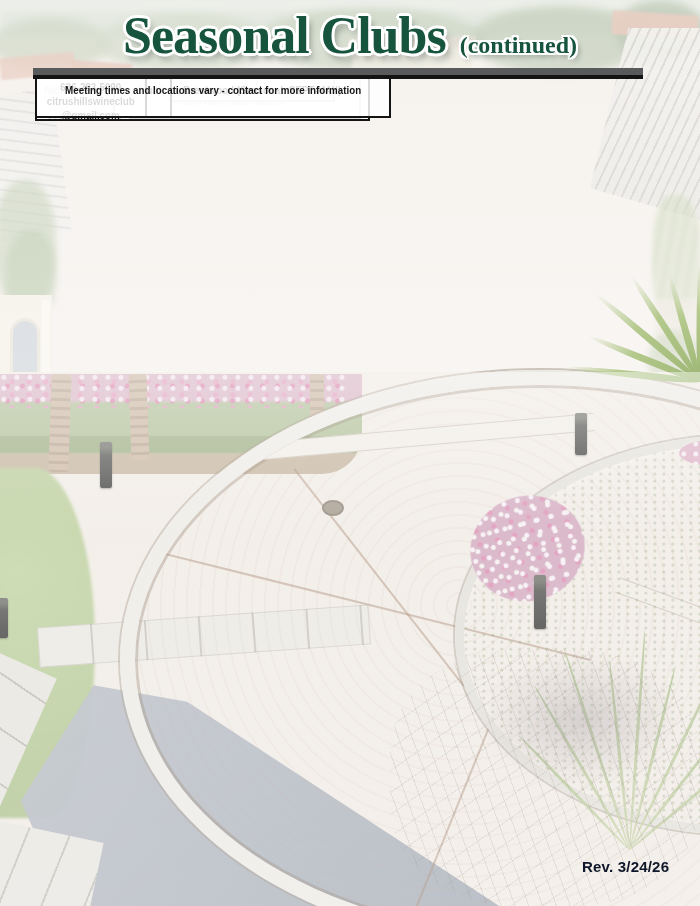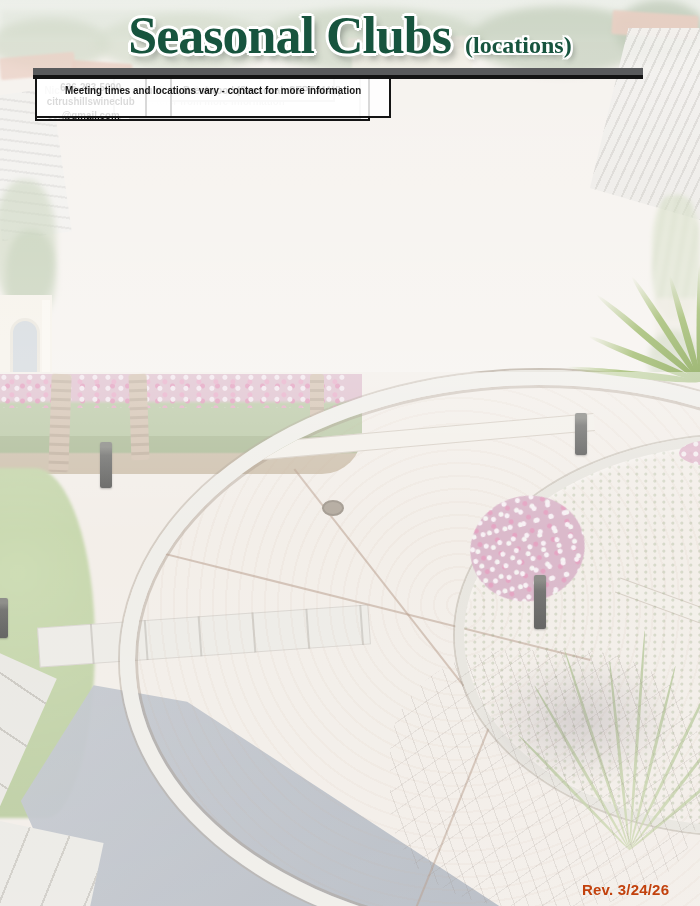--- a/index.html
+++ b/index.html
@@ -167,21 +167,21 @@
   tbody tr:nth-child(4) td{height:25px;}
   tbody tr:nth-child(5) td{height:25px;}
   tbody tr:nth-child(6) td{height:25px;}
   tbody tr:nth-child(7) td{height:44px;}
   tbody tr:nth-child(8) td{height:41px;}
   .cnd{display:inline-block;white-space:pre;transform:scaleX(.85);line-height:1.22;
      font-weight:bold;font-size:11.5px;color:#151515;position:static;}
   th .cnd{font-size:15px;transform:scaleX(.82);color:#101010;}
 
   .rev{left:582px;top:858px;width:100px;z-index:12;position:absolute;
-     font-size:15px;font-weight:bold;color:#c2410c;letter-spacing:.2px;margin-top:23px;}
+     font-size:15px;font-weight:bold;color:#0f172a;letter-spacing:.2px;}
 </style>
 </head>
 <body>
 
 <div class="page">
 
   <div class="photo">
     <div class="sky"></div>
     <div class="hills"></div>
     <div class="tblob tb1"></div>
@@ -259,21 +259,21 @@
       <div class="gblade"></div>
     </div>
 
     <div class="shadowBlob"></div>
     <div class="branches"></div>
     <div class="veilBottom"></div>
   </div>
 
   <div class="titleRow">
     <span class="tMain">Seasonal Clubs</span>
-    <span class="tSub">(locations)</span>
+    <span class="tSub">(continued)</span>
   </div>
 
   <div class="tableWrap">
     <div class="topBar"></div>
     <table class="clubs">
       <colgroup>
           <col>
           <col>
           <col>
           <col>

